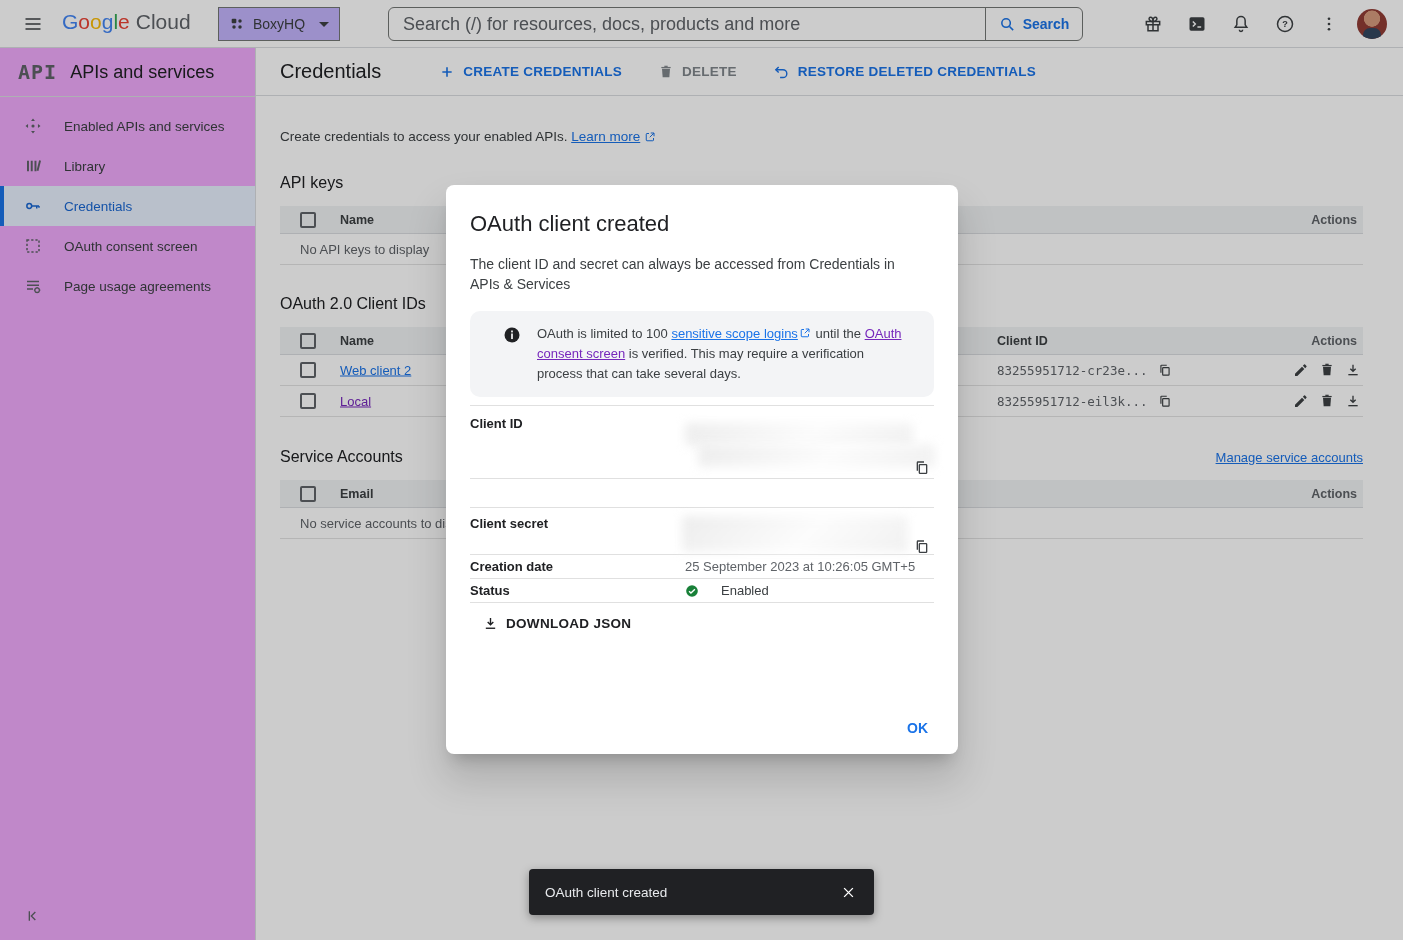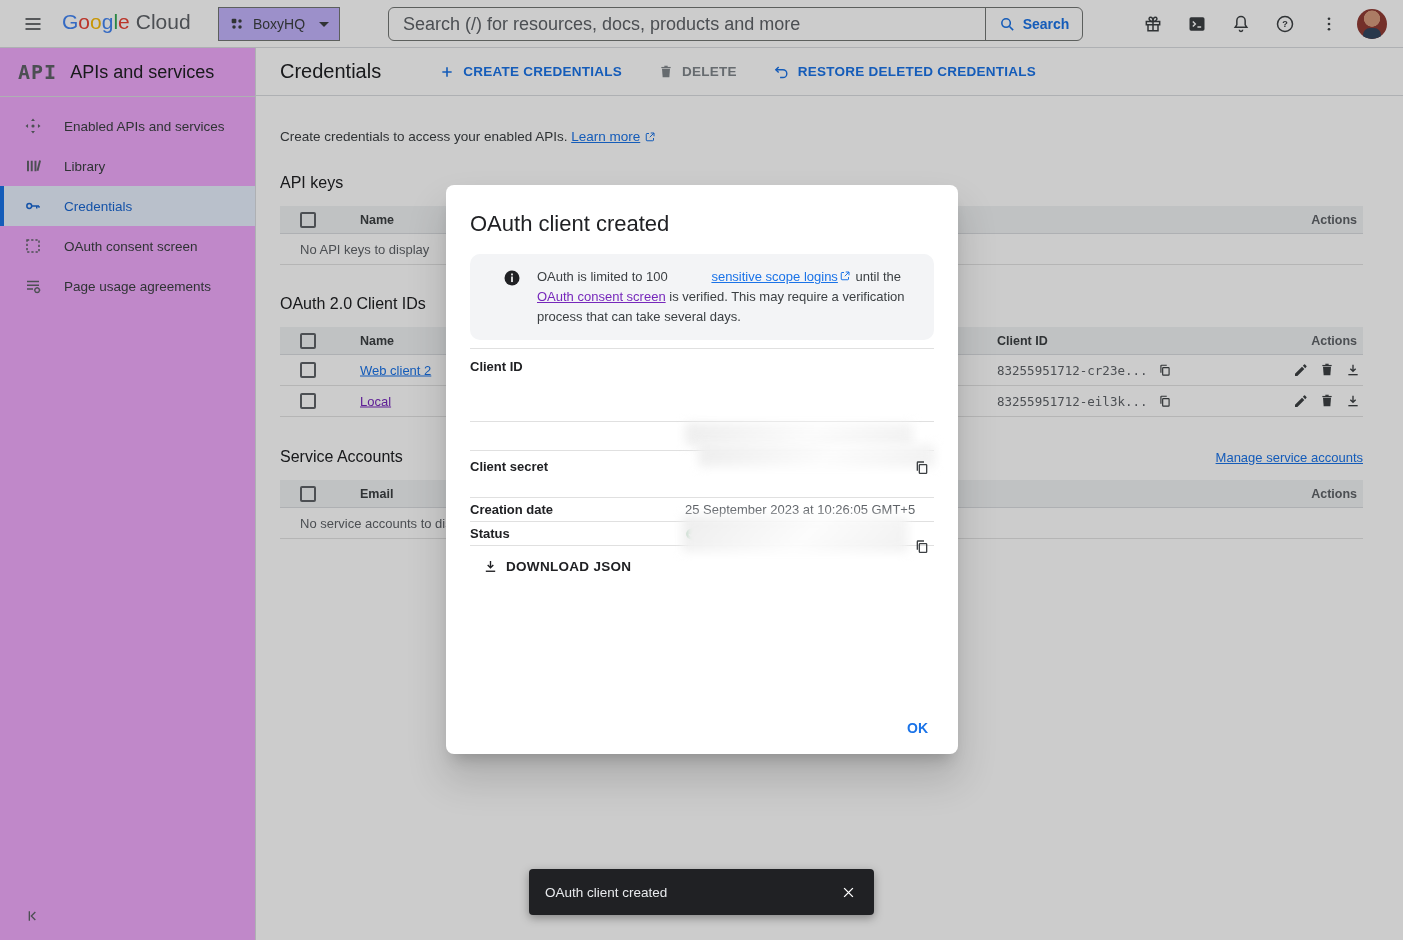--- a/index.html
+++ b/index.html
@@ -68,21 +68,21 @@
   .content-body{padding:0 40px 0 24px;}
   .intro{margin:33px 0 0;font-size:13.5px;color:#3c4043;}
   .intro a{color:#1a73e8;text-decoration:underline;cursor:pointer;display:inline-flex;
          align-items:center;gap:3px;}
   .section-title{margin:30px 0 0;font-size:16px;font-weight:400;color:#202124;}
   .table{margin-top:14px;position:relative;}
   .thead{position:relative;height:27px;background:#f1f3f4;border-bottom:1px solid #dadce0;
          font-size:12.5px;font-weight:700;color:#3c4043;}
   .trow{position:relative;height:30px;border-bottom:1px solid #e3e3e3;font-size:13px;color:#5f6368;}
   .c-cbx{position:absolute;left:20px;top:50%;transform:translateY(-50%);}
-  .c-name{position:absolute;left:80px;top:50%;transform:translateY(-50%);}
+  .c-name{position:absolute;left:60px;top:50%;transform:translateY(-50%);}
   .c-partial{position:absolute;left:661px;top:50%;transform:translateY(-50%);}
   .c-actions{position:absolute;right:6px;top:50%;transform:translateY(-50%);color:#5f6368;font-weight:700;}
   .c-empty{position:absolute;left:20px;top:50%;transform:translateY(-50%);white-space:nowrap;}
   .cbx{width:16px;height:16px;border:2px solid #5f6368;border-radius:2px;display:inline-block;
          box-sizing:border-box;background:transparent;cursor:pointer;padding:0;}
   .c-cid{position:absolute;left:717px;top:50%;transform:translateY(-50%);display:flex;
          align-items:center;gap:10px;font-family:"DejaVu Sans Mono",monospace;font-size:12.5px;color:#5f6368;}
   .copy-btn{background:none;border:none;color:#3c4043;cursor:pointer;display:flex;padding:0;}
   .row-actions{position:absolute;right:2px;top:50%;transform:translateY(-50%);display:flex;gap:10px;}
   .action-btn{background:none;border:none;color:#3c4043;cursor:pointer;display:flex;padding:0;}
@@ -96,32 +96,32 @@
   .backdrop{position:absolute;inset:0;background:rgba(0,0,0,.2);z-index:10;}
   .dialog{position:absolute;left:446px;top:185px;width:512px;height:569px;background:#fff;
          border-radius:8px;z-index:20;box-sizing:border-box;padding:24px;
          box-shadow:0 11px 15px -7px rgba(0,0,0,.2),0 24px 38px 3px rgba(0,0,0,.14);}
   .dlg-title{margin:2px 0 0;font-size:22px;font-weight:400;color:#202124;}
   .dlg-desc{margin:17px 0 0;font-size:14px;line-height:20px;color:#3c4043;width:440px;}
   .notice{margin-top:17px;background:#f3f4f6;border-radius:10px;display:flex;padding:13px 16px 13px 0;}
   .notice-icon{margin:2px 16px 0 33px;flex:none;display:flex;}
   .notice p{margin:0;font-size:13px;line-height:20px;color:#3c4043;width:372px;}
   .notice a{text-decoration:underline;cursor:pointer;}
-  .notice .blue{color:#1a73e8;margin-left:40px;}
+  .notice .blue{color:#1a73e8;}
   .notice .purple{color:#7627bb;}
   .ext-ic{vertical-align:-1px;margin:0 1px;}
   .dlg-rows{margin-top:8px;border-top:1px solid #e0e0e0;}
   .dlg-row{display:flex;align-items:center;border-bottom:1px solid #e0e0e0;box-sizing:border-box;}
   .row-cid{height:73px;align-items:flex-start;padding-top:10px;}
   .row-spacer{height:29px;}
   .row-secret{height:47px;align-items:flex-start;padding-top:8px;}
   .row-sm{height:24px;}
   .dlg-label{width:215px;font-weight:700;color:#202124;font-size:13px;flex:none;}
   .dlg-value{color:#5f6368;font-size:13px;}
-  .status-wrap{display:flex;align-items:center;gap:8px;color:#3c4043;font-size:13px;}
+  .status-wrap{display:flex;align-items:center;gap:22px;color:#3c4043;font-size:13px;}
   .blob{position:absolute;background:linear-gradient(135deg,#ededed,#fcfcfc 55%,#f1f1f1);
          filter:blur(5px);border-radius:4px;z-index:1;}
   .blob1{left:239px;top:238px;width:228px;height:23px;}
   .blob2{left:252px;top:259px;width:237px;height:23px;}
   .blob3{left:236px;top:331px;width:226px;height:36px;}
   .copy-cid{position:absolute;left:468px;top:275px;z-index:2;}
   .copy-secret{position:absolute;left:468px;top:354px;z-index:2;}
   .dl-btn{margin:13px 0 0 13px;display:flex;align-items:center;gap:8px;background:none;border:none;
          color:#202124;font-weight:700;font-size:13.5px;letter-spacing:.3px;cursor:pointer;padding:0;}
   .ok-btn{position:absolute;right:13px;bottom:9px;background:none;border:none;color:#1a73e8;
@@ -415,20 +415,21 @@
           <span class="c-empty">No service accounts to display</span>
         </div>
       </div>
     </div>
   </main>
 
   <div class="backdrop"></div>
 
   <section class="dialog">
     <h2 class="dlg-title">OAuth client created</h2>
+    <p class="dlg-desc">The client ID and secret can always be accessed from Credentials in APIs &amp; Services</p>
 
     <div class="notice">
       <span class="notice-icon">
         <svg width="18" height="18" viewBox="0 0 24 24">
             <circle cx="12" cy="12" r="10" fill="#202124"></circle>
             <rect x="10.9" y="10" width="2.2" height="7.4" fill="#fff"></rect>
             <rect x="10.9" y="6" width="2.2" height="2.5" fill="#fff"></rect>
           </svg>
       </span>
       <p><span>OAuth is limited to 100 </span><a class="blue">sensitive scope logins</a><svg class="ext-ic" width="12" height="12" viewBox="0 0 24 24">

